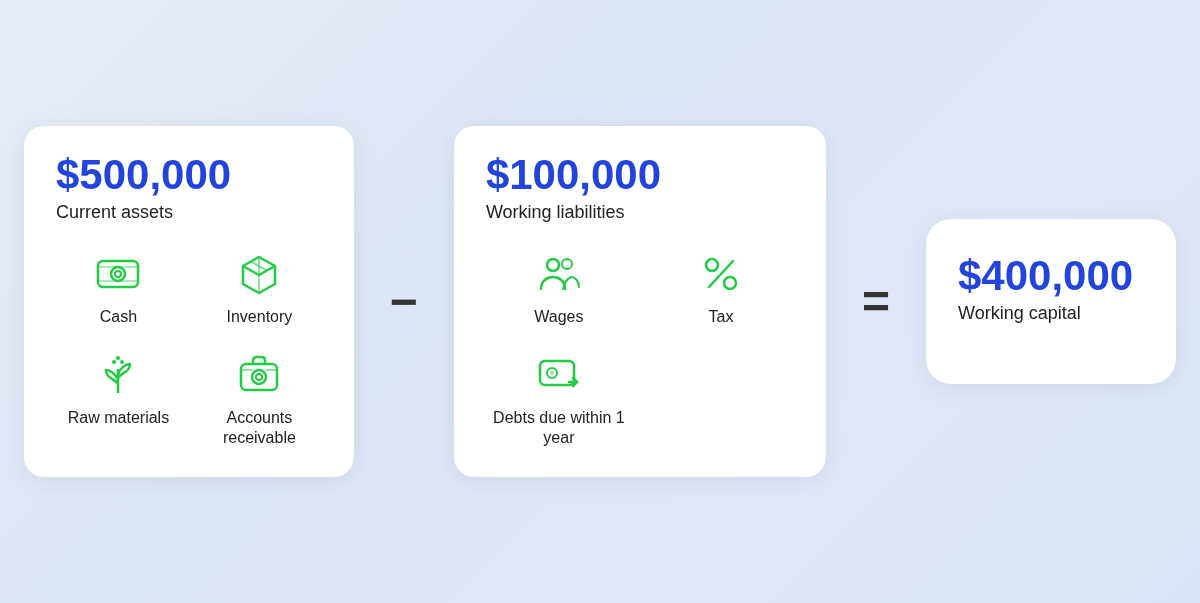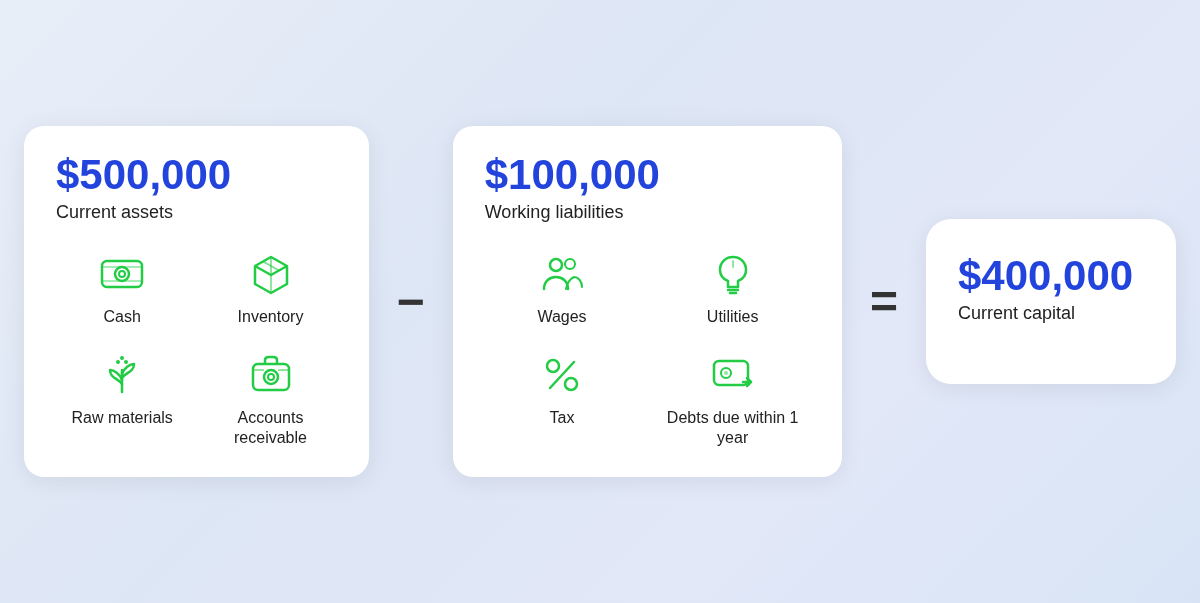--- a/index.html
+++ b/index.html
@@ -11,21 +11,21 @@
       display: flex;
       align-items: center;
       justify-content: center;
       font-family: -apple-system, BlinkMacSystemFont, 'Segoe UI', sans-serif;
       overflow: hidden;
     }
 
     .main-container {
       display: flex;
       align-items: center;
-      gap: 24px;
+      gap: 32px;
       padding: 24px;
     }
 
     .card {
       background: white;
       border-radius: 20px;
       padding: 28px 32px;
       box-shadow: 0 4px 24px rgba(0,0,0,0.08);
       min-width: 300px;
     }
@@ -183,32 +183,20 @@
 
             <circle cx="20" cy="18" r="6" stroke="#22cc44" stroke-width="2.5" fill="none"></circle>
             <path d="M8 42 C8 34 14 30 20 30 C26 30 32 34 32 42" stroke="#22cc44" stroke-width="2.5" fill="none" stroke-linecap="round"></path>
             <circle cx="34" cy="17" r="5" stroke="#22cc44" stroke-width="2" fill="none"></circle>
             <path d="M30 42 C31 36 34 32 38 30 C42 30 46 34 46 40" stroke="#22cc44" stroke-width="2" fill="none" stroke-linecap="round"></path>
           </svg>
         </div>
         <span class="icon-label">Wages</span>
       </div>
 
-      <div class="icon-item">
-        <div class="icon-svg">
-          <svg width="52" height="52" viewBox="0 0 52 52" fill="none" xmlns="http://www.w3.org/2000/svg">
-
-            <path d="M26 10 C18 10 13 16 13 23 C13 28 16 32 21 34 L21 40 L31 40 L31 34 C36 32 39 28 39 23 C39 16 34 10 26 10 Z" stroke="#22cc44" stroke-width="2.5" fill="none" stroke-linejoin="round"></path>
-            <line x1="21" y1="43" x2="31" y2="43" stroke="#22cc44" stroke-width="2.5" stroke-linecap="round"></line>
-            <line x1="23" y1="46" x2="29" y2="46" stroke="#22cc44" stroke-width="2.5" stroke-linecap="round"></line>
-            <line x1="26" y1="14" x2="26" y2="20" stroke="#22cc44" stroke-width="2" stroke-linecap="round" opacity="0.5"></line>
-          </svg>
-        </div>
-        <span class="icon-label">Utilities</span>
-      </div>
 
       <div class="icon-item">
         <div class="icon-svg">
           <svg width="52" height="52" viewBox="0 0 52 52" fill="none" xmlns="http://www.w3.org/2000/svg">
 
             <circle cx="17" cy="18" r="6" stroke="#22cc44" stroke-width="2.5" fill="none"></circle>
             <circle cx="35" cy="36" r="6" stroke="#22cc44" stroke-width="2.5" fill="none"></circle>
             <line x1="38" y1="14" x2="14" y2="40" stroke="#22cc44" stroke-width="2.5" stroke-linecap="round"></line>
           </svg>
         </div>
@@ -229,16 +217,16 @@
         <span class="icon-label">Debts due within 1 year</span>
       </div>
 
     </div>
   </div>
 
   <div class="operator">=</div>
 
   <div class="card card-result">
     <div class="amount">$400,000</div>
-    <div class="label">Current capital</div>
+    <div class="label">Working capital</div>
   </div>
 
 </div>
 
 </body></html>

